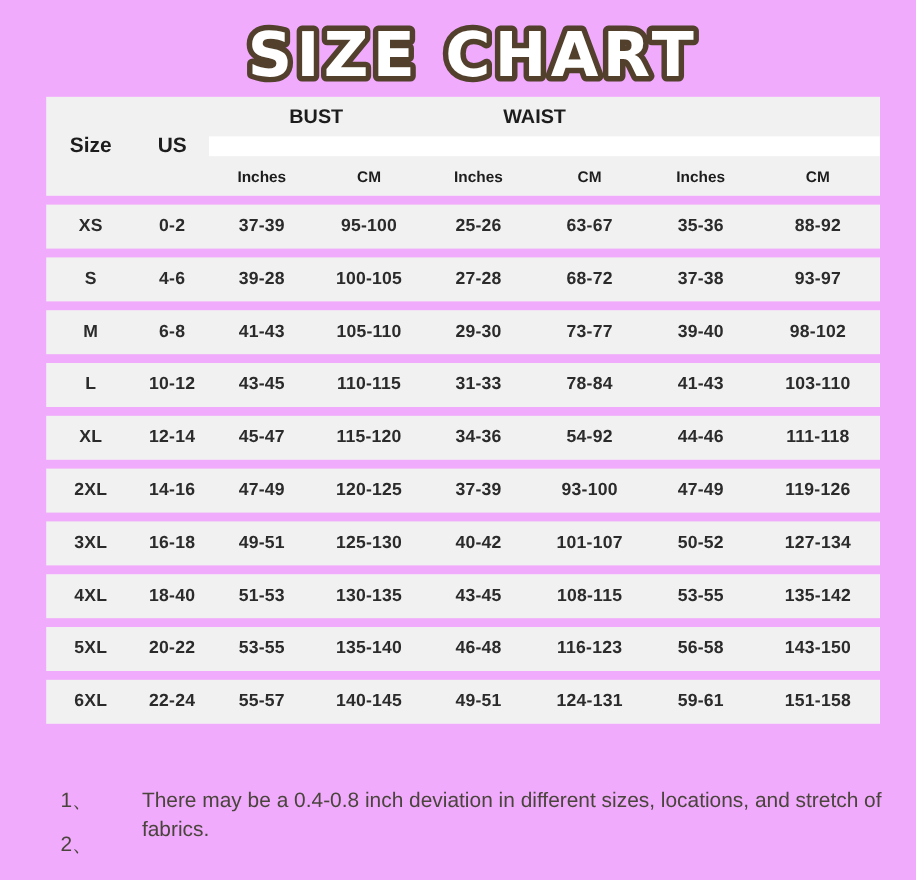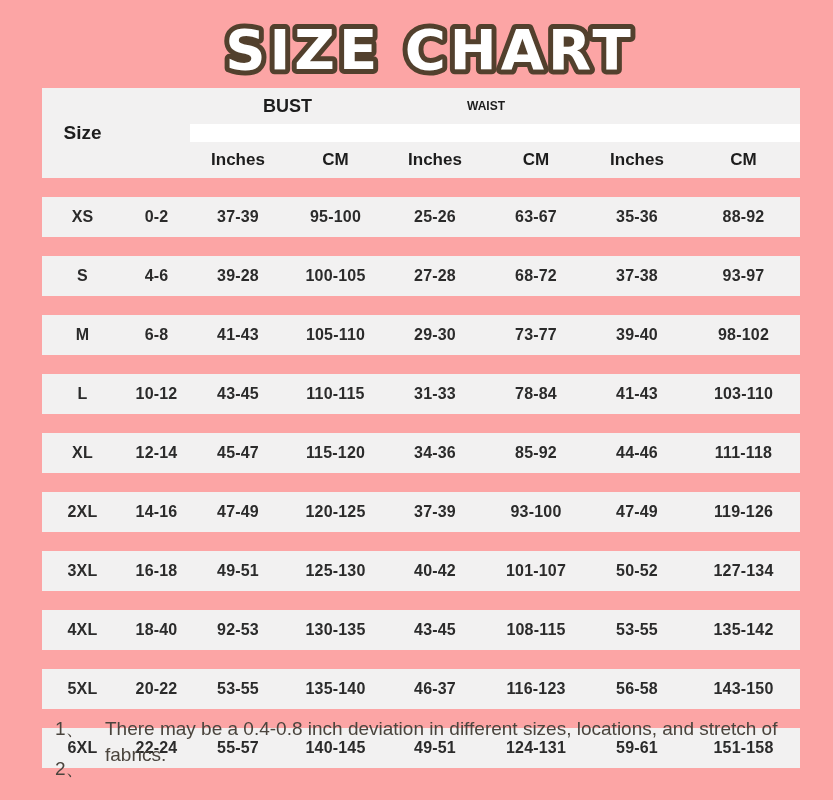--- a/index.html
+++ b/index.html
@@ -1,20 +1,20 @@
 <!DOCTYPE html>
 <html><head>
 <meta charset="utf-8">
 <style>
   * { margin:0; padding:0; box-sizing:border-box; }
   html,body { background:#ffffff; }
   .page {
     position:relative;
     width:833px; height:800px;
-    background:#fca5a5;
+    background:#f0abfc;
     font-family:"Liberation Sans", sans-serif;
     overflow:hidden;
   }
 
   
   .title-wrap { position:absolute; top:8px; left:0; width:833px; height:78px; }
 
   
   .size-table { position:absolute; left:42px; top:88px; width:758px; }
 
@@ -27,63 +27,64 @@
     grid-template-rows:36px 18px 36px;
     background:#f2f1f1;
   }
   .hcell {
     display:flex; align-items:center; justify-content:center;
     font-weight:bold; color:#1d1d1d;
   }
   .h-size { grid-column:1; grid-row:1/4; font-size:19px; }
   .h-us   { grid-column:2; grid-row:1/4; font-size:19px; }
   .h-bust  { grid-column:3/5; grid-row:1; font-size:18px;text-align:right; }
-  .h-waist { grid-column:5/7; grid-row:1; font-size:12px; }
+  .h-waist { grid-column:5/7; grid-row:1; font-size:18px; }
   .h-hips  { grid-column:7/9; grid-row:1; font-size:18px; }
   .strip { grid-column:3/9; grid-row:2; background:#ffffff; }
-  .h-sub { grid-row:3; font-size:17px; }
+  .h-sub { grid-row:3; font-size:14px; }
   .h-sub.c3{grid-column:3}.h-sub.c4{grid-column:4}.h-sub.c5{grid-column:5}
   .h-sub.c6{grid-column:6}.h-sub.c7{grid-column:7}.h-sub.c8{grid-column:8}
 
   .row {
-    height:40px; margin-top:19px;
+    height:40px; margin-top:8px;
     background:#f2f1f1;
     align-items:center;
   }
   .cell {
     text-align:center;
     font-size:16px; font-weight:bold; color:#2b2b2b;
     letter-spacing:0.2px;
   }
 
   
   .footnotes { position:absolute; left:55px; top:716px; width:760px; }
   .footnote {
     display:flex; align-items:flex-start;
     height:40px; line-height:26px;
     font-size:19px; color:#4a443d;
   }
   .fn-marker { flex:0 0 50px; }
-  .fn-text { flex:1; }
+  .fn-text { flex:1;margin-left:24px; }
 </style>
 </head>
 <body>
 
 <div class="page">
 
   <div class="title-wrap">
     <svg width="833" height="78">
       <text x="430" y="61" text-anchor="middle" font-family="DejaVu Sans, sans-serif" font-size="56" font-weight="bold" letter-spacing="4" fill="#ffffff" stroke="#52402d" stroke-width="10" stroke-linejoin="round" stroke-linecap="round" paint-order="stroke">SIZE CHART</text>
     </svg>
   </div>
 
   <div class="size-table">
 
     <div class="header-band grid-cols">
       <div class="hcell h-size">Size</div>
+      <div class="hcell h-us">US</div>
       <div class="hcell h-bust">BUST</div>
       <div class="hcell h-waist">WAIST</div>
       <div class="strip"></div>
       <div class="hcell h-sub c3">Inches</div>
       <div class="hcell h-sub c4">CM</div>
       <div class="hcell h-sub c5">Inches</div>
       <div class="hcell h-sub c6">CM</div>
       <div class="hcell h-sub c7">Inches</div>
       <div class="hcell h-sub c8">CM</div>
     </div>
@@ -131,21 +132,21 @@
       <div class="cell">41-43</div>
       <div class="cell">103-110</div>
     </div>
 
     <div class="row grid-cols">
       <div class="cell">XL</div>
       <div class="cell">12-14</div>
       <div class="cell">45-47</div>
       <div class="cell">115-120</div>
       <div class="cell">34-36</div>
-      <div class="cell">85-92</div>
+      <div class="cell">54-92</div>
       <div class="cell">44-46</div>
       <div class="cell">111-118</div>
     </div>
 
     <div class="row grid-cols">
       <div class="cell">2XL</div>
       <div class="cell">14-16</div>
       <div class="cell">47-49</div>
       <div class="cell">120-125</div>
       <div class="cell">37-39</div>
@@ -161,34 +162,34 @@
       <div class="cell">125-130</div>
       <div class="cell">40-42</div>
       <div class="cell">101-107</div>
       <div class="cell">50-52</div>
       <div class="cell">127-134</div>
     </div>
 
     <div class="row grid-cols">
       <div class="cell">4XL</div>
       <div class="cell">18-40</div>
-      <div class="cell">92-53</div>
+      <div class="cell">51-53</div>
       <div class="cell">130-135</div>
       <div class="cell">43-45</div>
       <div class="cell">108-115</div>
       <div class="cell">53-55</div>
       <div class="cell">135-142</div>
     </div>
 
     <div class="row grid-cols">
       <div class="cell">5XL</div>
       <div class="cell">20-22</div>
       <div class="cell">53-55</div>
       <div class="cell">135-140</div>
-      <div class="cell">46-37</div>
+      <div class="cell">46-48</div>
       <div class="cell">116-123</div>
       <div class="cell">56-58</div>
       <div class="cell">143-150</div>
     </div>
 
     <div class="row grid-cols">
       <div class="cell">6XL</div>
       <div class="cell">22-24</div>
       <div class="cell">55-57</div>
       <div class="cell">140-145</div>

